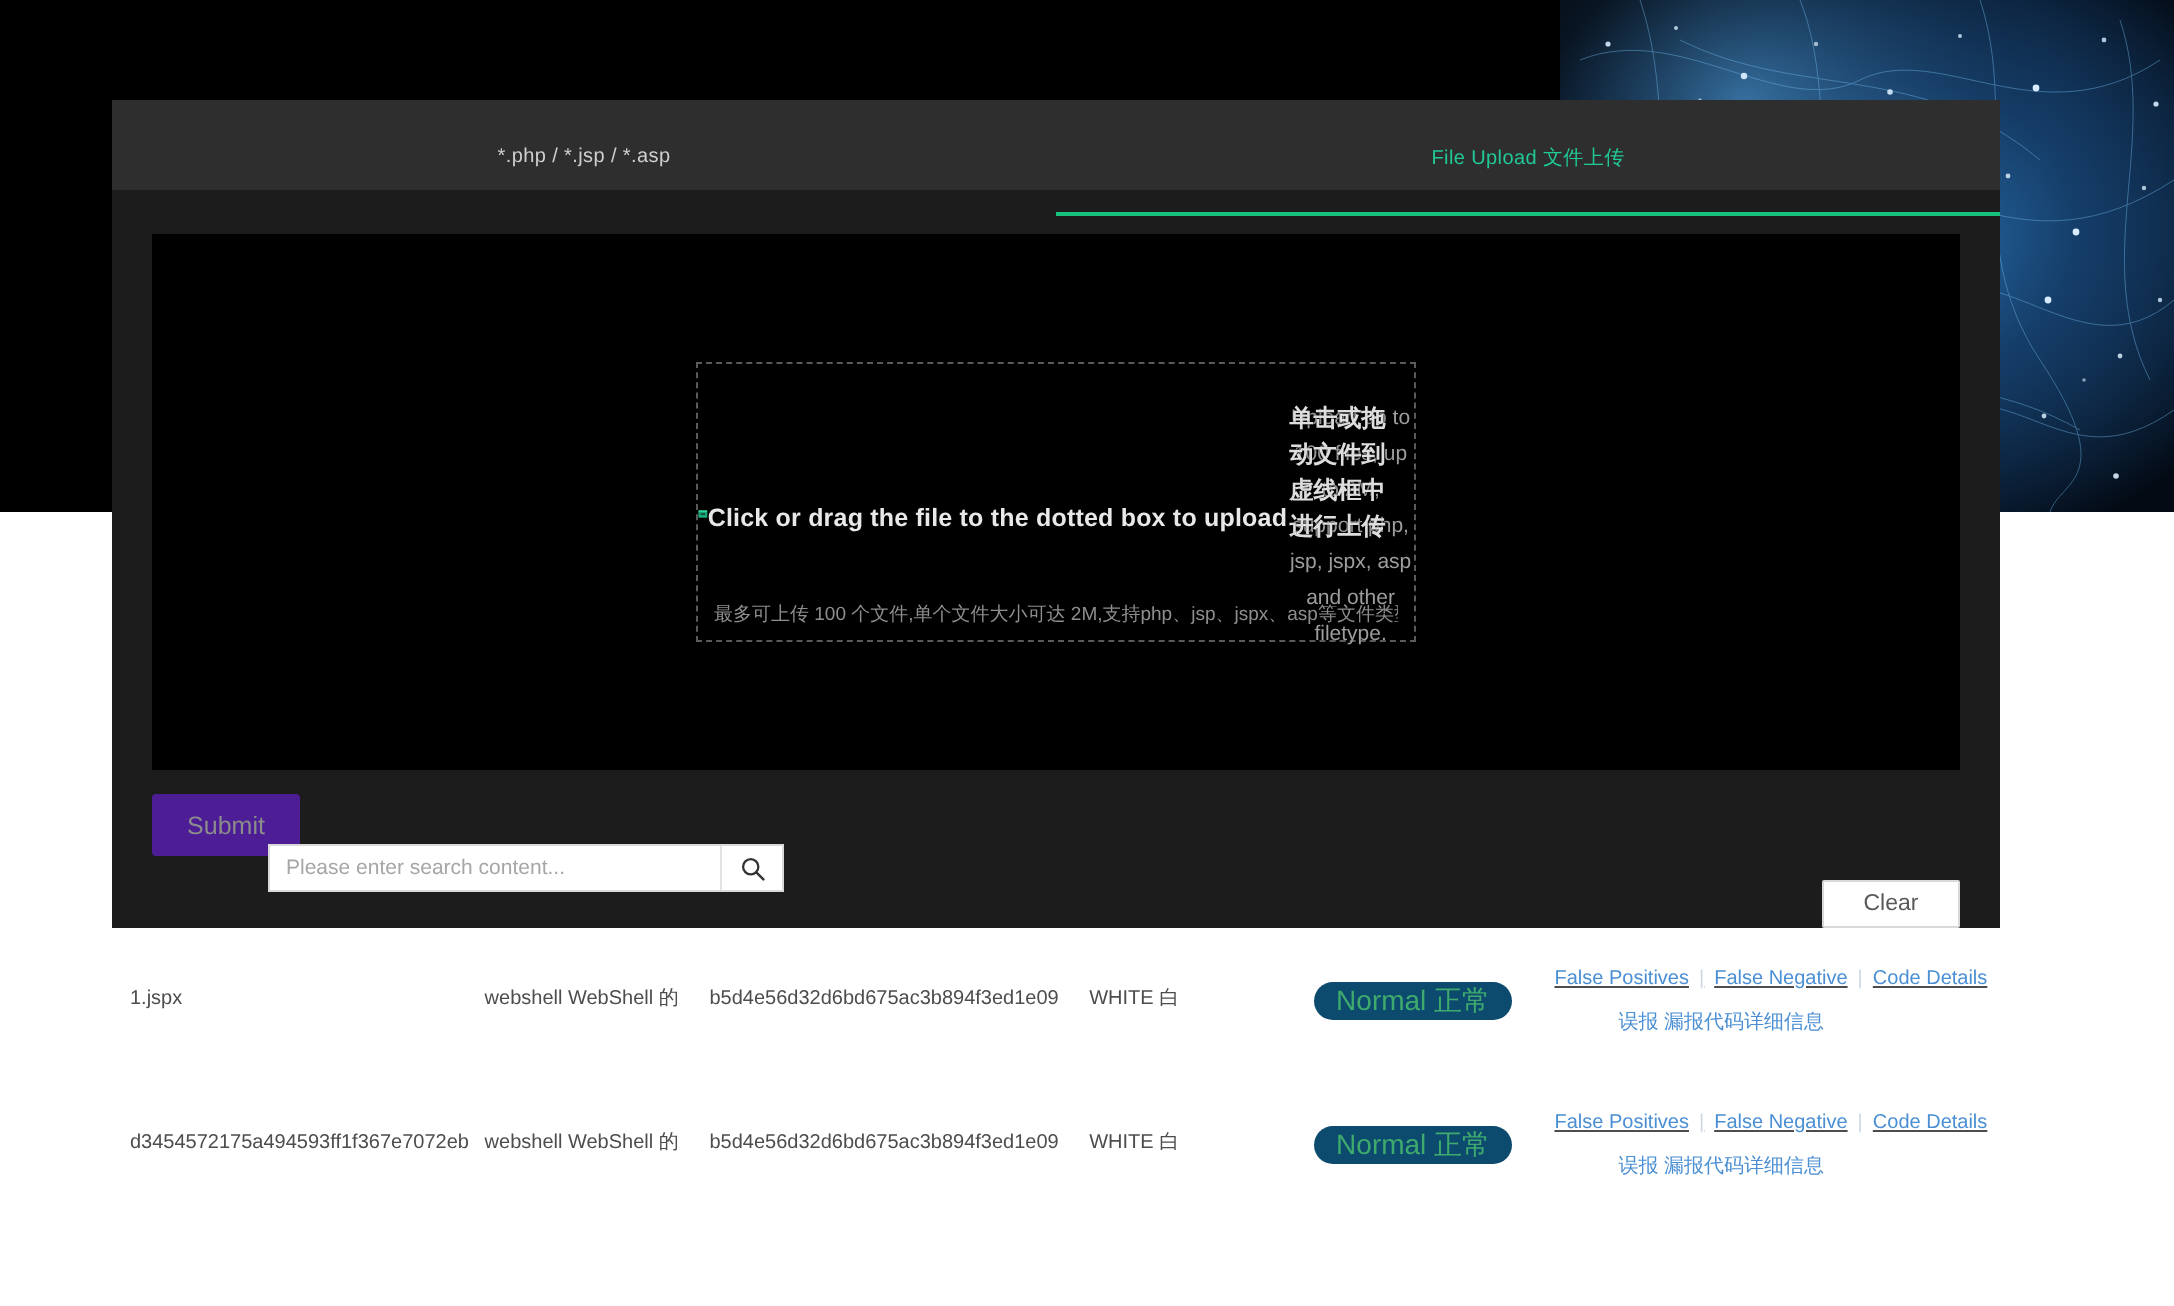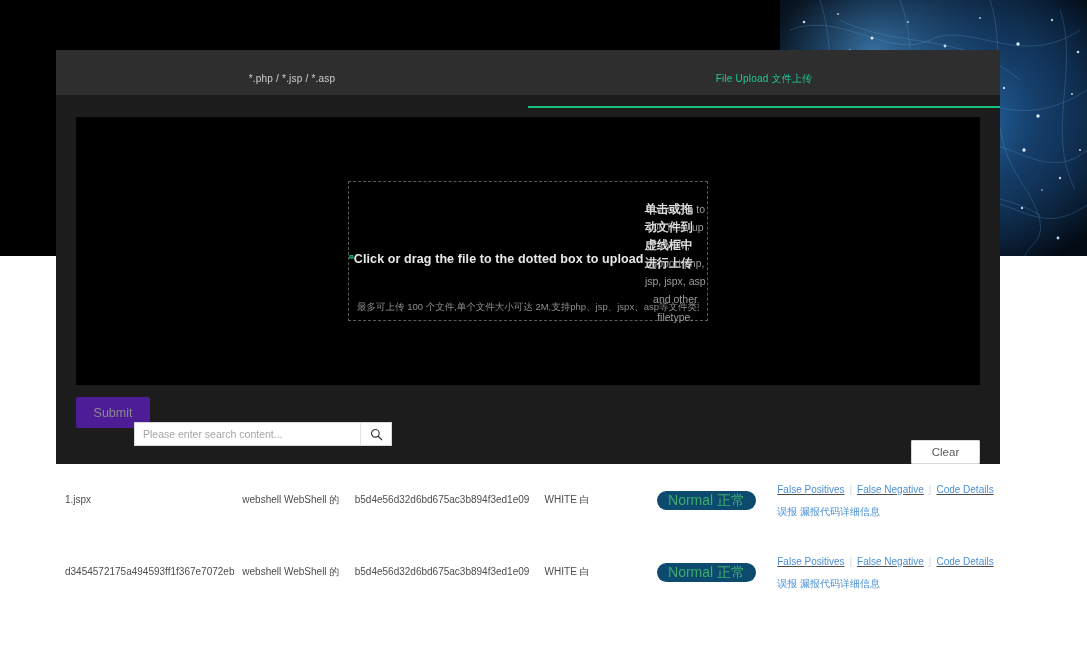--- a/index.html
+++ b/index.html
@@ -111,21 +111,21 @@
   .c-threat{width:118px;}
   .c-feed{width:224px;}
 
   .badge{
     display:inline-block;background:#0c4a6e;color:#3faa6d;
     font-size:14px;padding:3px 11px;border-radius:10px;line-height:13px;
   }
   .flink{color:#4a8fd4;cursor:pointer;}
   .fsep{color:#cdd8e4;padding:0 5px;}
   .frow1{line-height:15px;text-decoration:underline;}
-  .frow2{margin-top:7px;color:#4a8fd4;cursor:pointer;line-height:15px;}
+  .frow2{margin-top:7px;color:#4a8fd4;cursor:pointer;line-height:15px;margin-left:32px;}
 </style>
 </head>
 <body>
 
 <div id="backdrop">
   <div id="black-top"></div>
   <div id="bg-art">
     <svg id="art-svg" viewBox="0 0 307 256" preserveAspectRatio="none">
       <defs>
         <radialGradient id="g1" cx="55%" cy="45%" r="65%">

